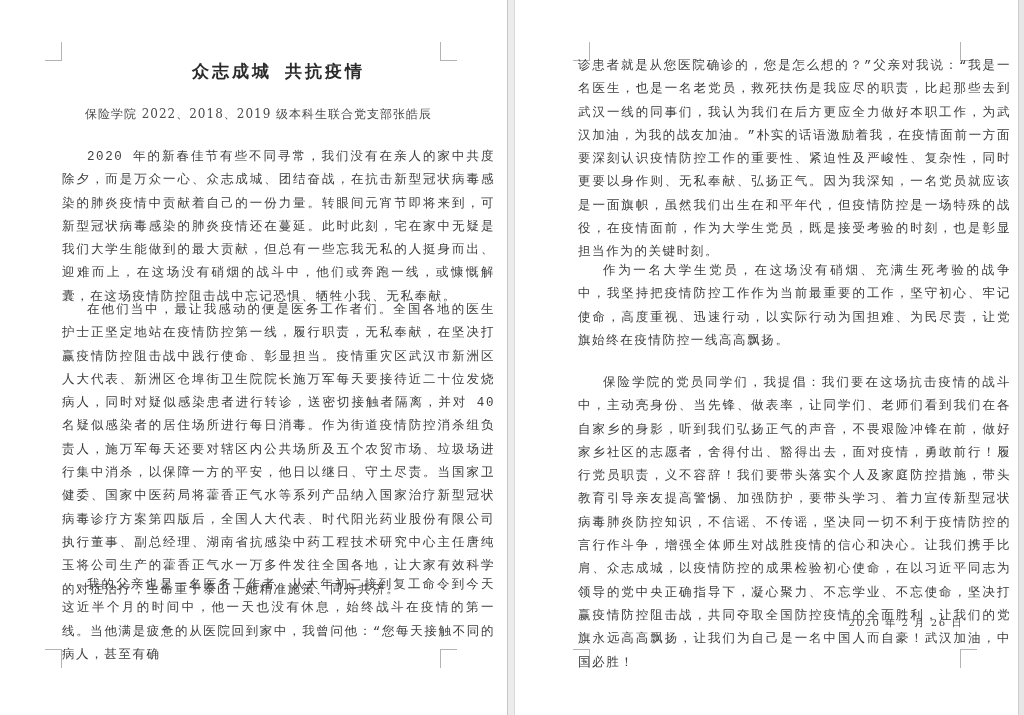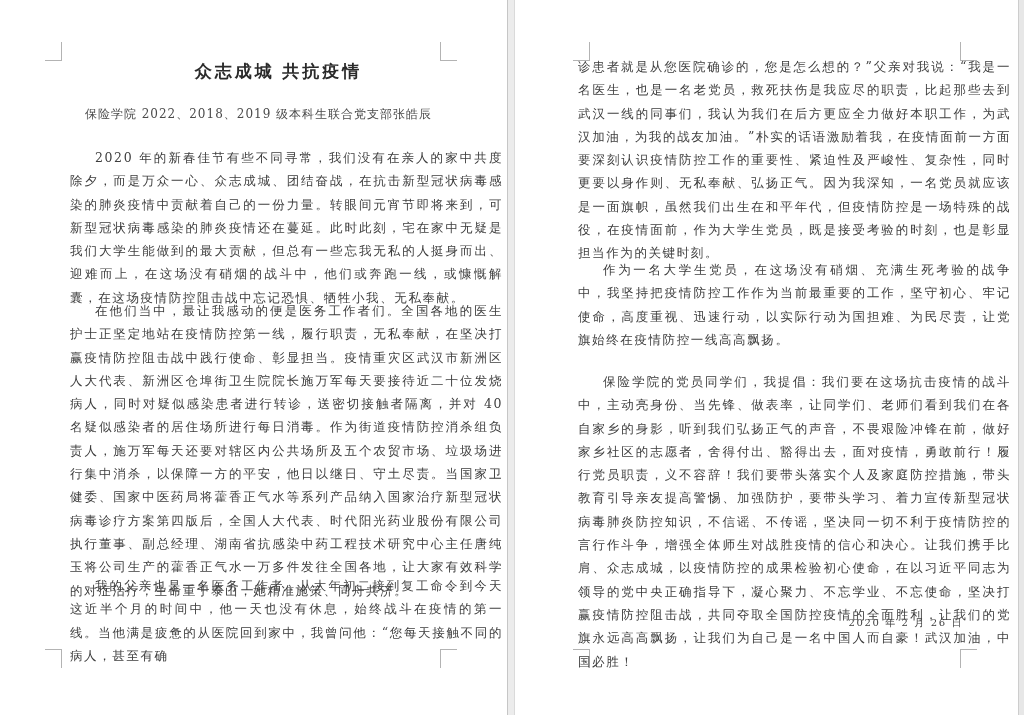--- a/index.html
+++ b/index.html
@@ -45,21 +45,21 @@
   .crop.y-bot { top: 649px; }
   .crop.xl-1 { left: 45px; }
   .crop.xl-2 { left: 440px; }
   .crop.xr-1 { left: 58px; }
   .crop.xr-2 { left: 445px; }
 
   .doc-title {
     position: absolute;
     top: 60px; left: 62px; width: 433px;
     text-align: center;
-    font-family: Liberation Sans, sans-serif;
+    font-family: Liberation Mono, monospace;
     font-weight: bold;
     font-size: 17px;
     letter-spacing: 3px;
     color: #2a2a2a;
   }
   .byline {
     position: absolute;
     top: 106px; left: 42px; width: 433px;
     text-align: center;
     font-size: 12px;
@@ -70,27 +70,27 @@
     position: absolute;
     width: 433px;
     font-size: 12.5px;
     line-height: 23.3px;
     letter-spacing: 1.6px;
     text-align: justify;
     text-justify: inter-ideograph;
     text-indent: 2em;
     color: #3d3d3d;
   }
-  .page-left  .para { left: 70px; }
+  .page-left  .para { left: 62px; font-family: Liberation Mono, monospace; }
   .page-right .para { left: 63px; }
   .no-indent { text-indent: 0; }
   .p-l1 { top: 146px; }
   .p-l2 { top: 299px; }
   .p-l3 { top: 574px; }
-  .p-r1 { top: 55px; }
+  .p-r1 { top: 55px; font-family: Liberation Mono, monospace; }
   .p-r2 { top: 258px; }
   .p-r3 { top: 370px; }
   .doc-date {
     position: absolute;
     top: 616px; left: 63px; width: 385px;
     text-align: right;
     font-size: 10px;
     letter-spacing: 1.6px;
     color: #3d3d3d;
   }

